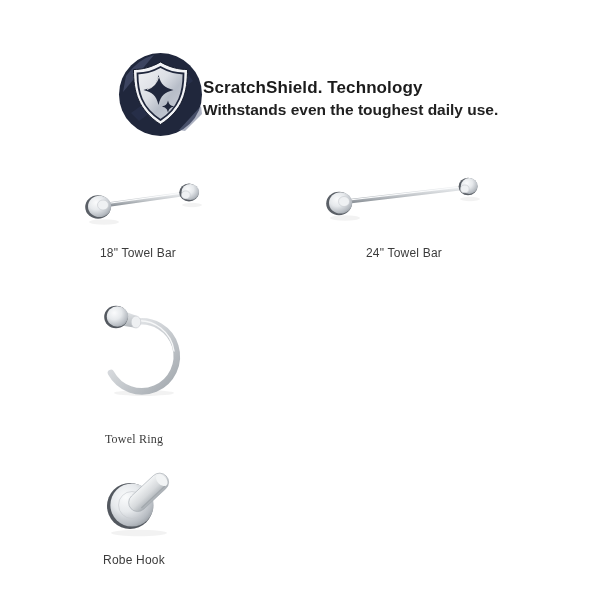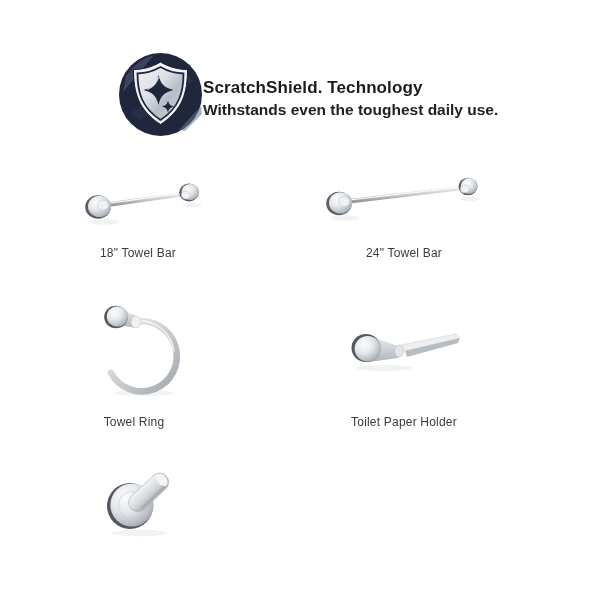--- a/index.html
+++ b/index.html
@@ -15,21 +15,21 @@
   
   .product{position:absolute;width:160px;text-align:center;}
   .product svg{display:block;}
   .product-label{font-size:12px;color:#3b3b3b;letter-spacing:.2px;line-height:14px;}
   #p-tb18{left:58px;top:176px;}
   #p-tb24{left:324px;top:176px;}
   #p-ring{left:54px;top:300px;}
   #p-tph{left:324px;top:300px;}
   #p-hook{left:54px;top:460px;}
   #p-tb18 .product-label,#p-tb24 .product-label{margin-top:8px;}
-  #p-ring .product-label,#p-tph .product-label{margin-top:15px;}
+  #p-ring .product-label,#p-tph .product-label{margin-top:32px;font-family:Liberation Serif, serif;}
   #p-hook .product-label{margin-top:13px;}
 </style>
 </head>
 <body>
 
 <div class="canvas">
 
   <svg width="0" height="0" style="position:absolute" aria-hidden="true">
     <defs>
       <radialGradient id="flangeRad" cx="35%" cy="32%" r="75%">
@@ -130,44 +130,31 @@
       <path d="M64,9 L83,16 L83,28 L64,25 Z" fill="url(#coneV)"></path>
       <g transform="translate(62,17)">
         <ellipse rx="11.8" ry="11.2" fill="#53585f"></ellipse>
         <ellipse cx="1.5" cy="-0.5" rx="10.7" ry="10.2" fill="url(#flangeRad)"></ellipse>
       </g>
       <ellipse cx="82" cy="22" rx="4.8" ry="6" fill="#eef0f2" stroke="#c6cace" stroke-width="0.6"></ellipse>
     </svg>
     <div class="product-label">Towel Ring</div>
   </div>
 
-  <div class="product" id="p-tph">
-    <svg width="160" height="100" viewBox="0 0 160 100">
-      <ellipse cx="60" cy="68" rx="28" ry="3" fill="#000" opacity="0.05"></ellipse>
-      <path d="M45,36 L74,46 L74,58 L45,62 Z" fill="url(#coneV)"></path>
-      <g transform="translate(42,48)">
-        <ellipse rx="14.5" ry="14" fill="#53585f"></ellipse>
-        <ellipse cx="1.8" cy="0.8" rx="13.2" ry="12.8" fill="url(#flangeRad)"></ellipse>
-      </g>
-      <path d="M77,45 L132,34 L136,38 L81,51 Z" fill="#eceef0" stroke="#c9cdd1" stroke-width="0.5"></path>
-      <path d="M81,51 L136,38 L134,43 L83,57 Z" fill="#b7bcc1"></path>
-      <ellipse cx="75" cy="51" rx="4.5" ry="6" fill="#e3e6e9" stroke="#b9bec3" stroke-width="0.6"></ellipse>
-    </svg>
-    <div class="product-label">Toilet Paper Holder</div>
-  </div>
 
   <div class="product" id="p-hook">
     <svg width="160" height="80" viewBox="0 0 160 80">
       <ellipse cx="85" cy="73" rx="28" ry="3.2" fill="#000" opacity="0.05"></ellipse>
       <g transform="translate(76,46)">
         <circle r="23" fill="#53585f"></circle>
         <circle cx="2" cy="-1" r="21.6" fill="url(#flangeRad)"></circle>
         <circle cx="2" cy="-1" r="13.5" fill="none" stroke="#c6cace" stroke-width="0.8" opacity="0.8"></circle>
       </g>
       <g transform="translate(80,46) rotate(47)">
         <rect x="-9" y="-44" width="18" height="48" rx="9" fill="url(#hookGrad)" stroke="#a5abb0" stroke-width="0.6"></rect>
         <ellipse cy="-38" rx="7" ry="4.5" fill="#f2f4f5"></ellipse>
         <line x1="6.5" y1="-36" x2="6.5" y2="-4" stroke="#9aa0a6" stroke-width="1.2" opacity="0.7"></line>
       </g>
     </svg>
+    <div class="product-label">Robe Hook</div>
   </div>
 
 </div>
 
 </body></html>

